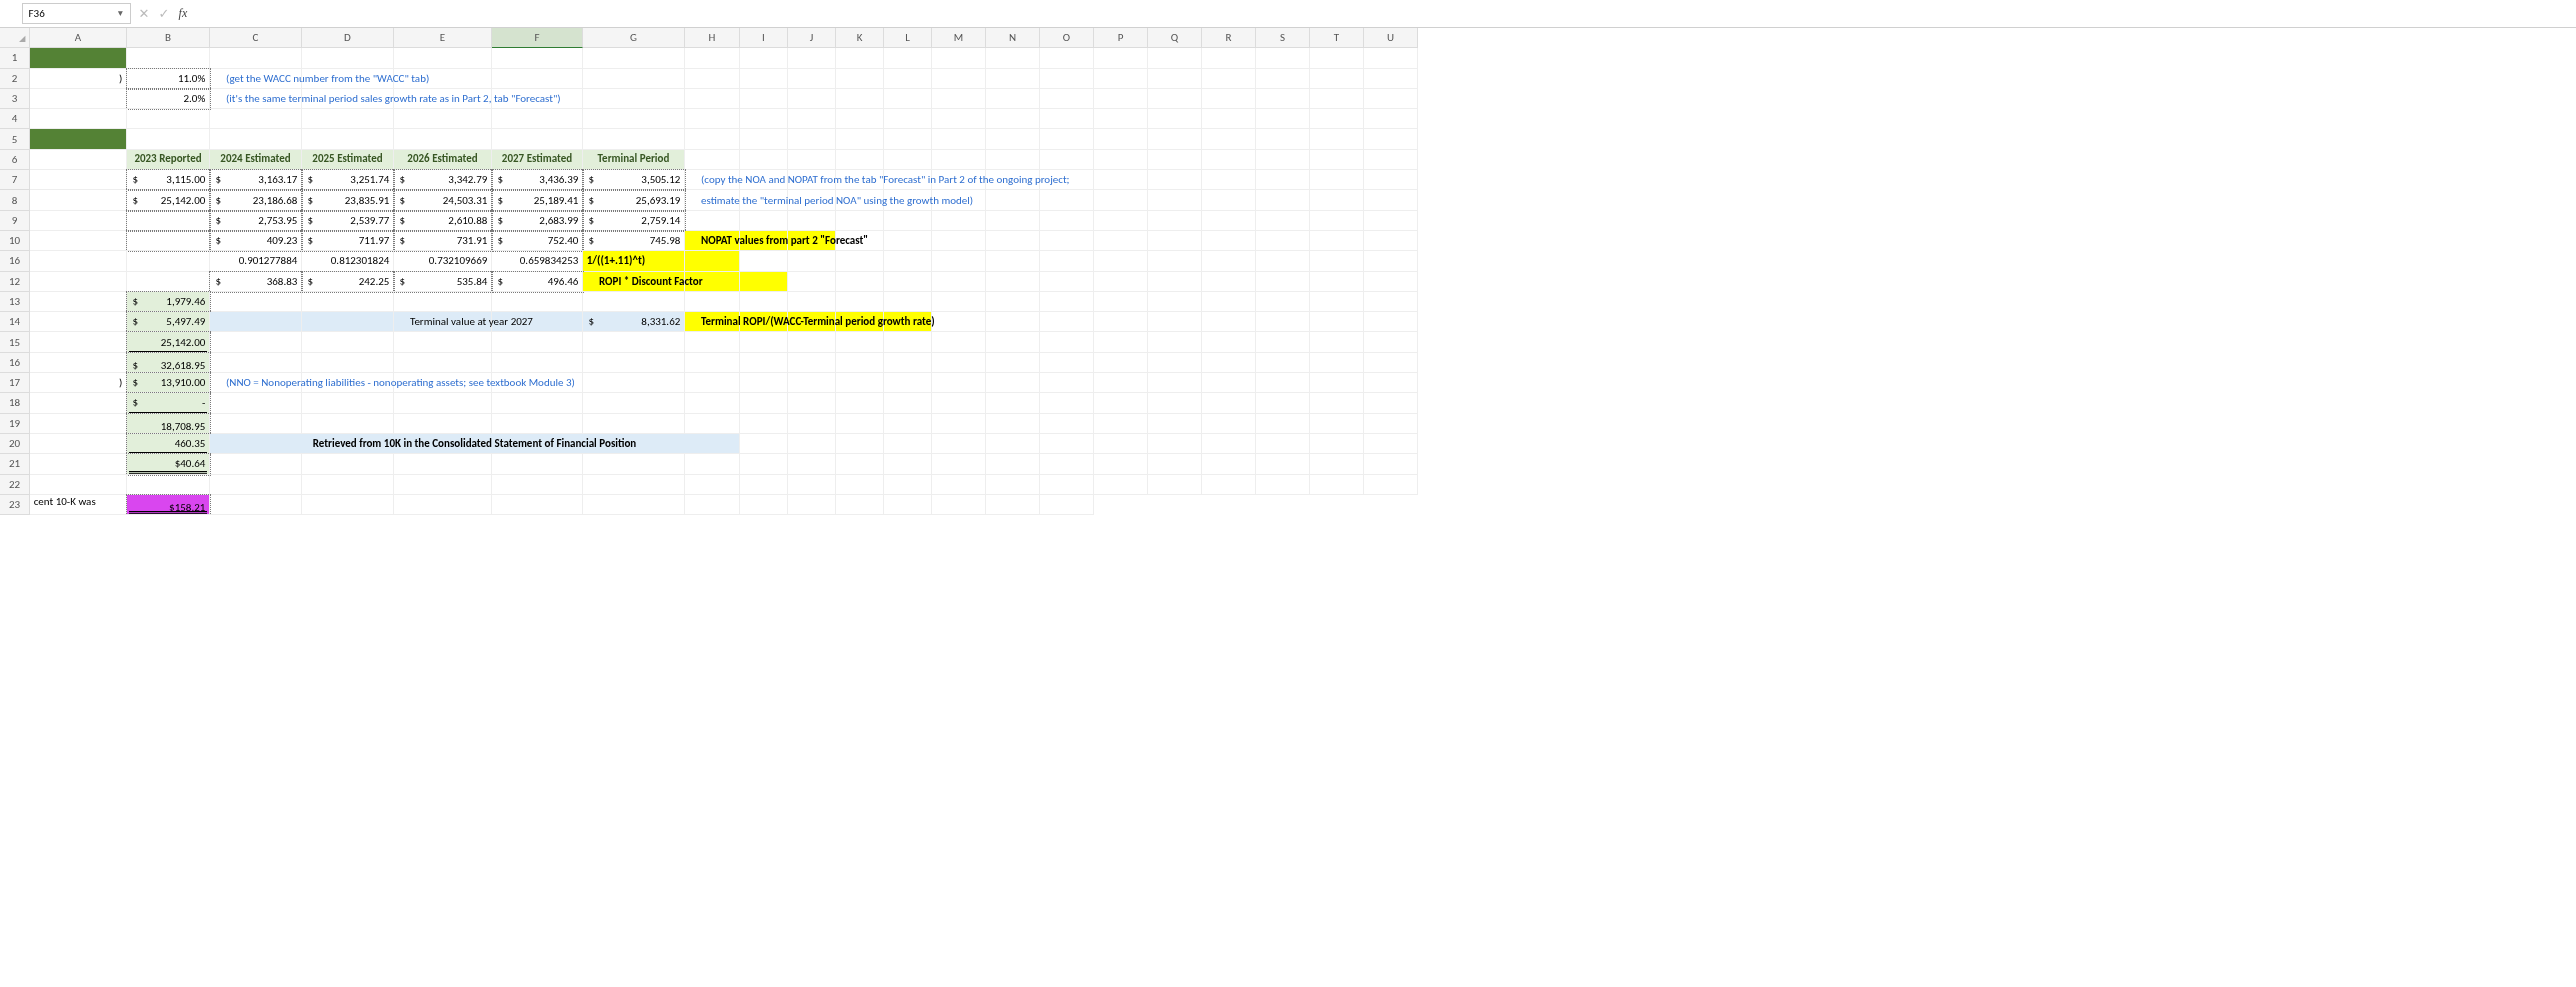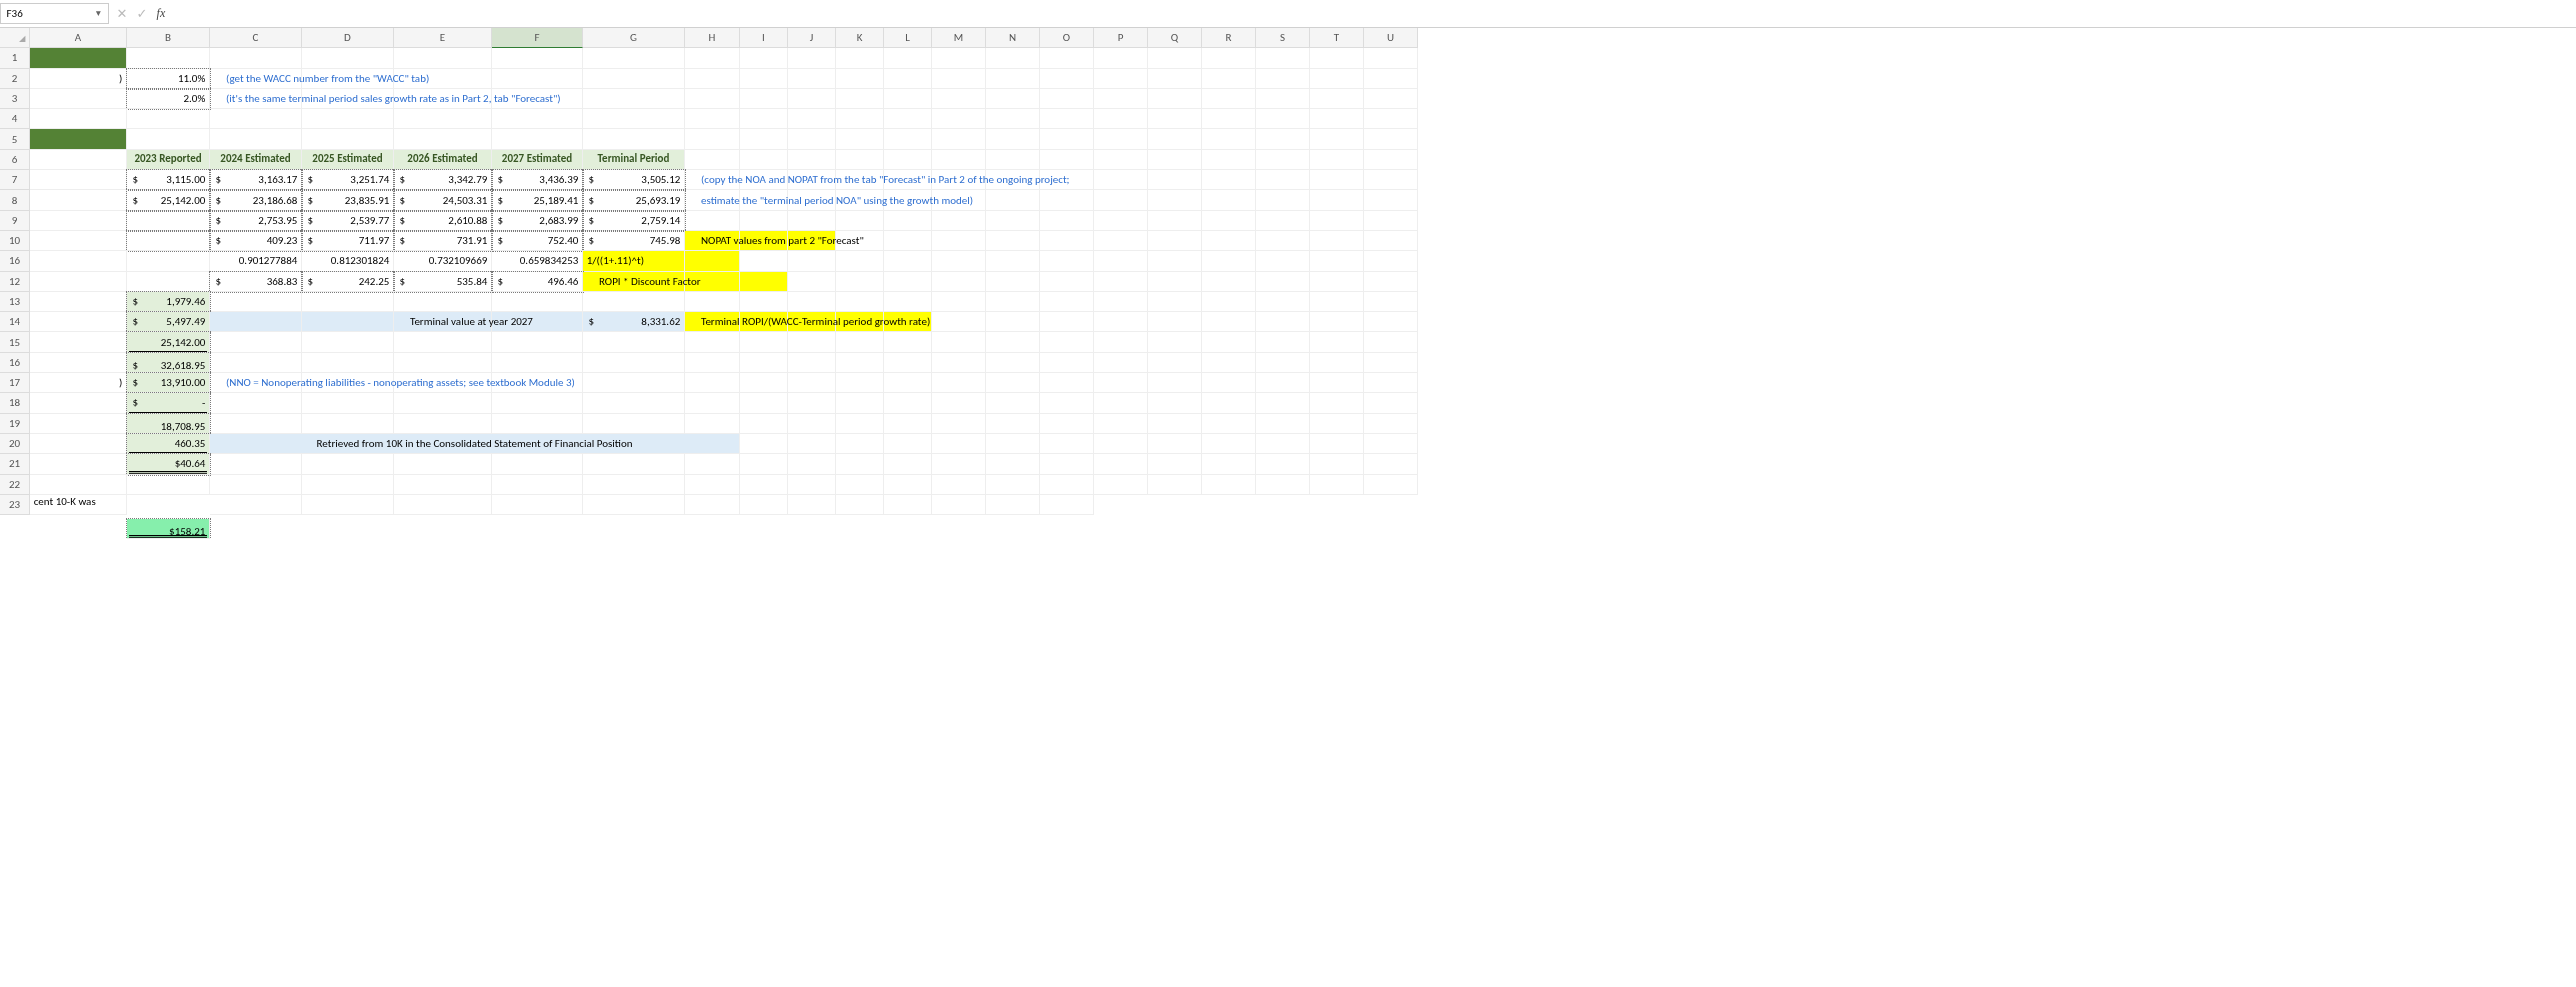--- a/index.html
+++ b/index.html
@@ -1,19 +1,19 @@
 <!DOCTYPE html>
 <html><head>
 <meta charset="utf-8">
 <style>
   * { box-sizing: border-box; }
   html, body { margin:0; padding:0; font-family: Calibri, Arial, sans-serif; font-size:11px; color:#000; background:#fff; }
   .app { width:2576px; }
   
-  .fbar { display:flex; align-items:center; height:28px; border-bottom:0.9px solid #d0d0d0; background:#fff; padding-left:0; gap:7.4px; }
+  .fbar { display:flex; align-items:center; height:28px; border-bottom:0.9px solid #d0d0d0; background:#fff; padding-left:22px; gap:7.4px; }
   .namebox { width:109px; height:20.3px; border:0.9px solid #ccc; display:flex; align-items:center; justify-content:space-between; padding:0 5.5px; font-size:11px; }
   .namebox .dd { color:#666; font-size:8.3px; }
   .fx-controls { display:flex; align-items:center; gap:9.2px; color:#888; font-style:italic; }
   .fx-controls .x, .fx-controls .chk { color:#bbb; font-size:13px; font-style:normal; }
   .fx-controls .fx { color:#444; font-family:'Times New Roman',serif; font-size:12px; }
   .formula-input { flex:1; height:20.3px; border:none; outline:none; font-size:11px; padding-left:3.7px; }
   
   .grid { display:grid;
     grid-template-columns: 30px 97px 83px 92px 92px 98px 91px 102px 55px 48px 48px 48px 48px 54px 54px 54px 54px 54px 54px 54px 54px 54px;
     font-size:11px;
@@ -26,27 +26,27 @@
   .colhdr.sel { background:#d5e3cf; border-bottom:1.8px solid #2f7d32; }
   .corner { justify-content:flex-end; padding-right:3.7px; color:#aaa; font-size:8.3px; }
   .rowhdr { justify-content:center; }
   .cell {
     border-right:0.9px solid #eee; border-bottom:0.9px solid #eee;
     height:20.3px; display:flex; align-items:center; padding:0 3.7px;
     overflow:visible; white-space:nowrap; position:relative;
   }
   .cell.right { justify-content:flex-end; }
   .cell.center { justify-content:center; }
-  .cell.bold { font-weight:400; }
+  .cell.bold { font-weight:700; }
   .hdrgreen { background:#e2efda; color:#375623; font-weight:700; justify-content:center; text-align:center; line-height:1.1; white-space:normal; }
   .darkgreen { background:#548235; }
   .lightgreen { background:#e2efda; }
   .paleblue { background:#ddebf7; }
   .yellow { background:#ffff00; }
-  .peach { background:#86efac;margin-top:24px; }
+  .peach { background:#d946ef; }
   .bluetext { color:#2f6fd0; }
   
   .dotted { outline:0.9px dotted #7a7a7a; outline-offset:-0.9px; }
   
   .uline::after { content:""; position:absolute; left:1.8px; right:1.8px; bottom:0; height:0.9px; background:#000; }
   
   .duline::after { content:""; position:absolute; left:1.8px; right:1.8px; bottom:1.8px; height:0.9px; background:#000; box-shadow:0 1.8px 0 #000; }
   
   .money { display:flex; justify-content:space-between; width:100%; }
   .money .s { padding-left:1.8px; }

